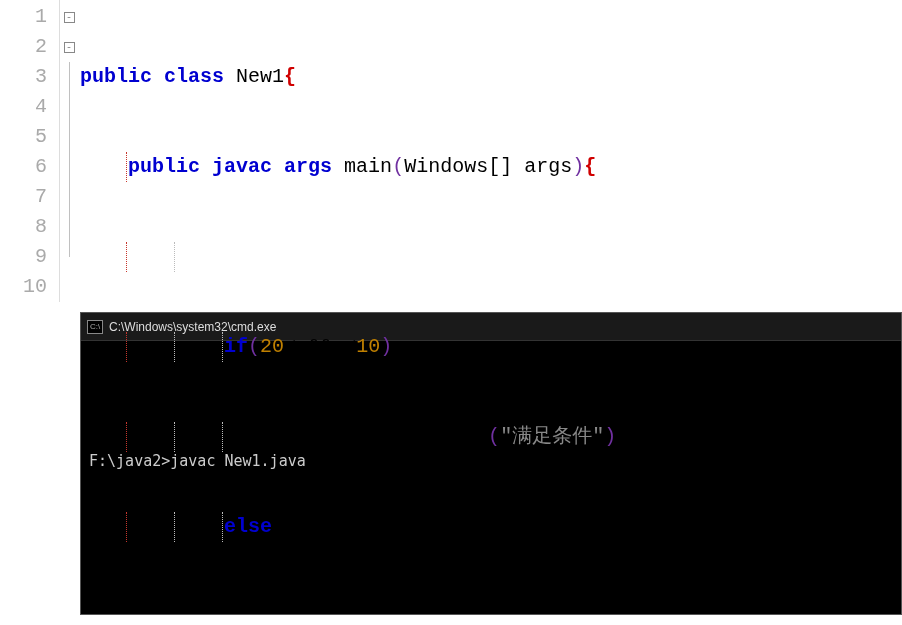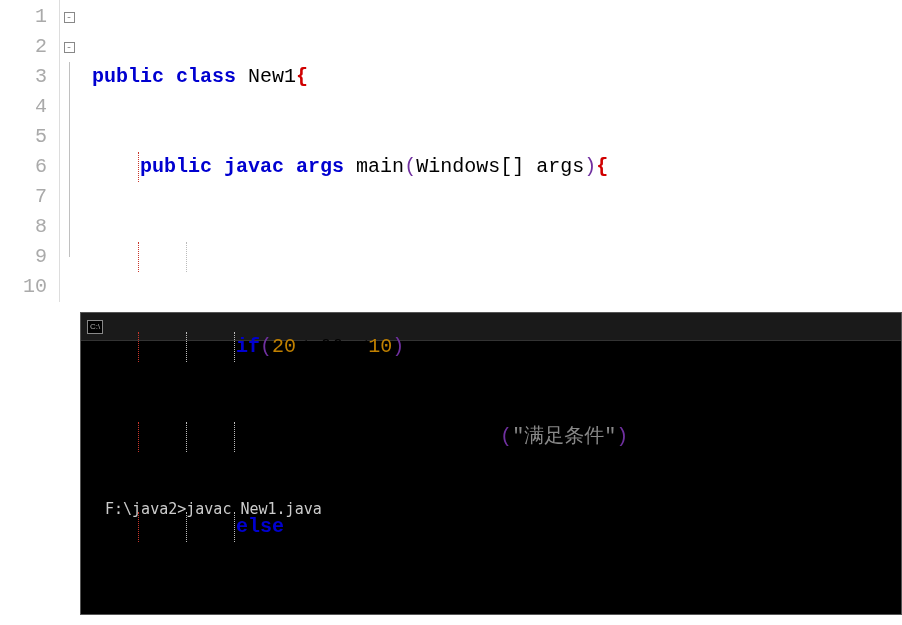--- a/index.html
+++ b/index.html
@@ -62,21 +62,20 @@
     font-size: 20px;
     line-height: 30px;
     padding-top: 2px;
     white-space: pre;
     position: relative;
   }
   .code-line {
     height: 30px;
     padding-left: 2px;
     position: relative;
-    margin-left: 12px;
   }
   .indent-guide {
     position: absolute;
     width: 1px;
     top: 0;
     bottom: 0;
   }
   .ig1 { left: 48px; border-left: 1px dotted #c8362b; }
   .ig2 { left: 96px; border-left: 1px dotted #bbb; }
   .ig3 { left: 144px; border-left: 1px dotted #bbb; }
@@ -122,21 +121,21 @@
     justify-content: center;
     font-size: 8px;
     color: #aaa;
     background: #000;
   }
   .term-body {
     padding: 10px 8px;
     line-height: 20px;
     white-space: pre;
   }
-  .term-body p { margin: 16px; min-height: 20px; }
+  .term-body p { margin: 0; min-height: 20px; }
 </style>
 </head>
 <body>
 
 <div class="editor">
   <div class="gutter">
     <div>1</div>
     <div>2</div>
     <div>3</div>
     <div>4</div>
@@ -183,20 +182,21 @@
     
     
     
   </div>
 </div>
 
 <div class="console-wrap">
   <div class="console">
     <div class="titlebar">
       <span class="titlebar-icon">C:\</span>
+      <span>C:\Windows\system32\cmd.exe</span>
     </div>
     <div class="term-body">
       <p></p>
       <p>F:\java2&gt;javac New1.java</p>
       <p></p>
       
       
       
       
       

